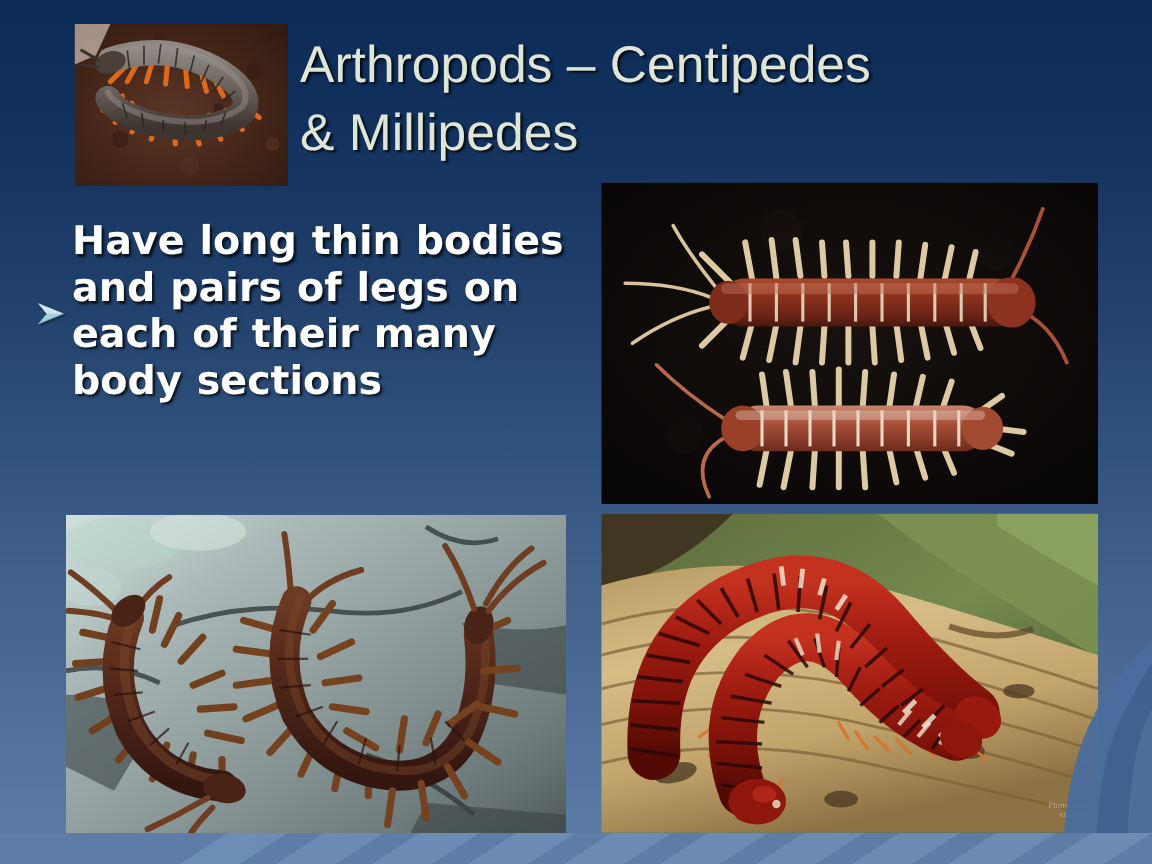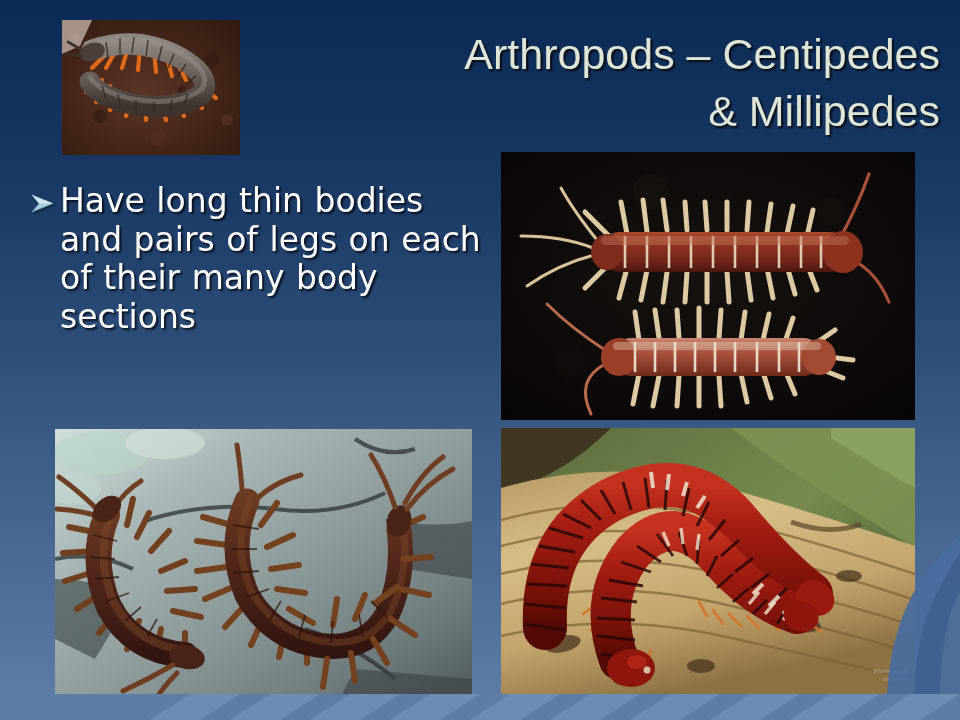--- a/index.html
+++ b/index.html
@@ -31,34 +31,33 @@
   .corner-swoosh svg { display:block; }
 
   .bottom-band {
     position:absolute; left:0; bottom:0; width:960px; height:26px;
     overflow:hidden; pointer-events:none;
   }
 
   
   .title {
     position:absolute; left:250px; top:26px; width:690px;
-    text-align:right;
     color:#dfe6d8;
     font-family:"Liberation Sans", sans-serif;
     font-size:43px;
     line-height:1.32;
     letter-spacing:0px;
     text-shadow:2px 2px 2px rgba(0,0,0,0.75);
     white-space:pre-line;
   }
 
   
   .body-block {
     position:absolute; left:30px; top:182px; width:460px;
-    display:flex; align-items:flex-start;
+    display:flex; align-items:center;font-weight:bold;
   }
   .bullet-marker {
     flex:0 0 auto;
     width:30px; margin-top:10px;
     filter:drop-shadow(1.5px 1.5px 1px rgba(0,0,0,0.6));
   }
   .bullet-text {
     flex:1 1 auto;
     color:#ffffff;
     font-family:"DejaVu Sans", sans-serif;

